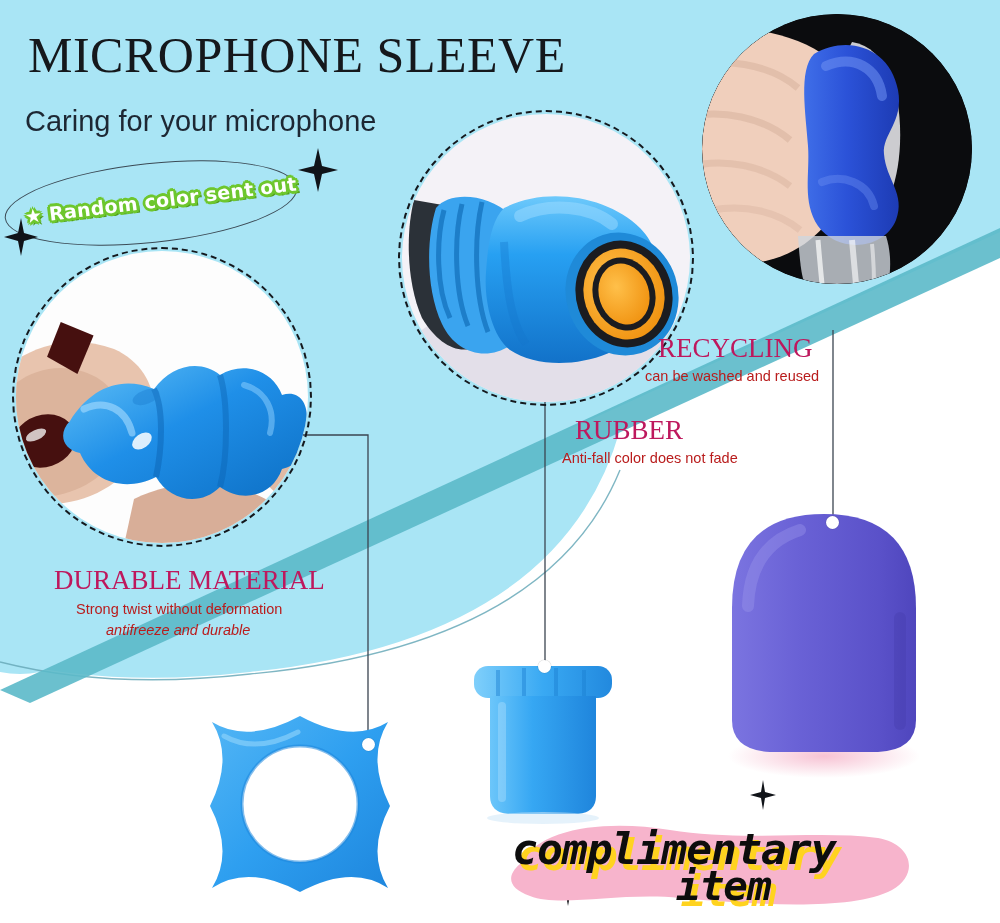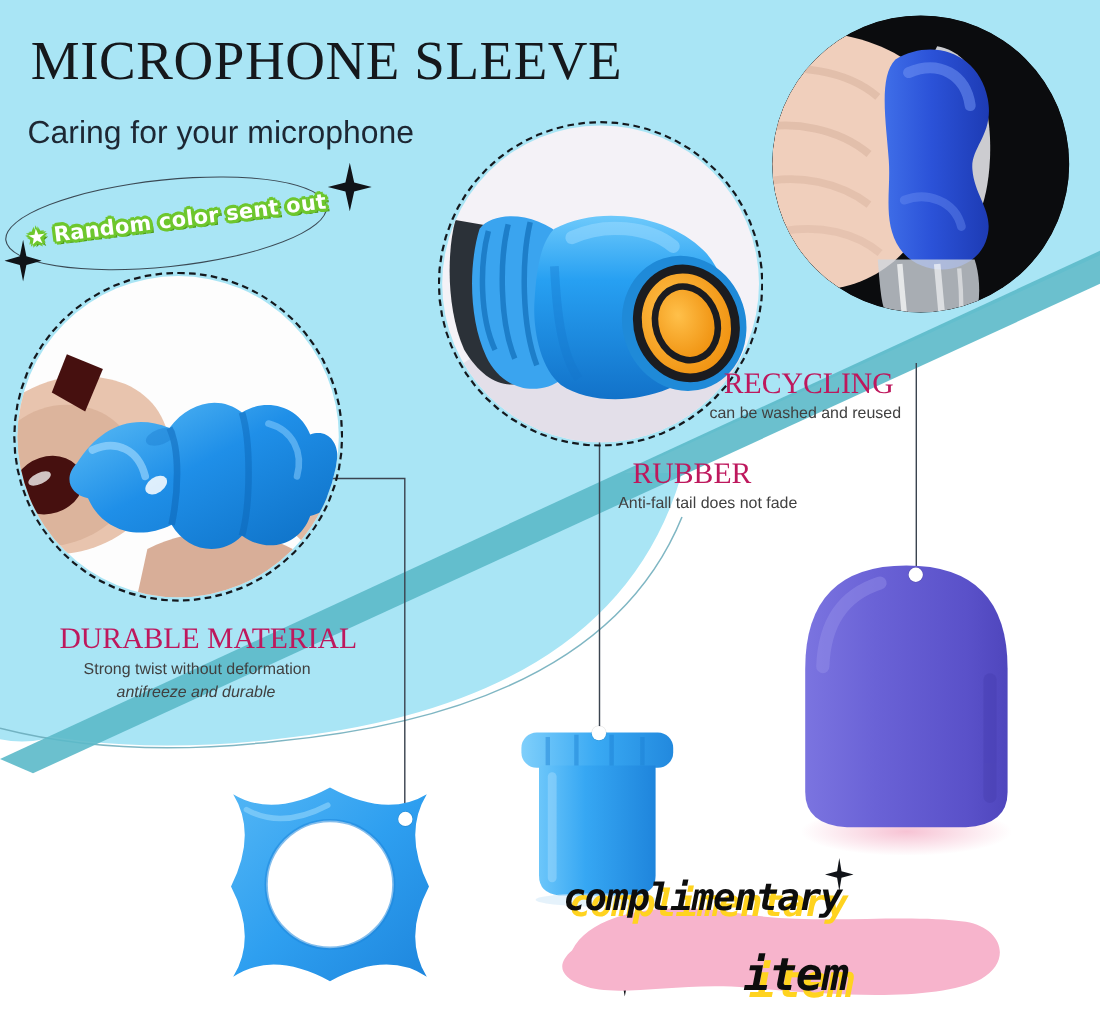--- a/index.html
+++ b/index.html
@@ -26,32 +26,32 @@
               text-shadow:
                  -2px 0 #6ec72e, 2px 0 #6ec72e, 0 -2px #6ec72e, 0 2px #6ec72e,
                  -2px -2px #6ec72e, 2px -2px #6ec72e, -2px 2px #6ec72e, 2px 2px #6ec72e,
                  -3px 0 #6ec72e, 3px 0 #6ec72e, 0 -3px #6ec72e, 0 3px #6ec72e,
                  3px 3px 0 #4e9b1c;}
 
   
   .feat-h{position:absolute;font-family:"Liberation Serif",serif;font-size:27px;
           color:#be185d;white-space:nowrap;}
   .feat-s{position:absolute;font-family:"Liberation Sans",sans-serif;font-size:14.5px;
-          color:#404040;white-space:nowrap;}
+          color:#b91c1c;white-space:nowrap;}
 
   
   .circ{position:absolute;border-radius:50%;overflow:hidden;}
   .circ.dashed{border:2.2px dashed #14181d;}
   .dot{position:absolute;width:13px;height:13px;border-radius:50%;background:#fff;
        box-shadow:0 0 0 .5px rgba(0,0,0,.12);}
 
   
   .wa{position:absolute;font-family:"DejaVu Sans Mono",monospace;font-weight:bold;
       font-style:italic;color:#0d0d0d;white-space:nowrap;letter-spacing:-1px;}
-  .wa-1{left:512px;top:796px;font-size:34px;text-shadow:5px 6px 0 #ffd31f;}
+  .wa-1{left:512px;top:824px;font-size:43px;text-shadow:5px 6px 0 #ffd31f;}
   .wa-2{left:676px;top:862px;font-size:41px;text-shadow:5px 6px 0 #ffd31f;}
 
   .spark{position:absolute;}
 </style>
 </head>
 <body>
 
 <div id="stage">
 
   <div class="bg-white"></div>
@@ -229,21 +229,21 @@
         <path d="M150,226 C152,248 154,270 154,270" fill="none" stroke="#ffffff" stroke-width="6" opacity=".6"></path>
         <path d="M170,230 C172,250 172,270 172,270" fill="none" stroke="#ffffff" stroke-width="4" opacity=".5"></path>
       </g>
     </svg>
   </div>
 
   <div class="feat-h" style="left:658px;top:333px;">RECYCLING</div>
   <div class="feat-s" style="left:645px;top:368px;">can be washed and reused</div>
 
   <div class="feat-h" style="left:575px;top:415px;">RUBBER</div>
-  <div class="feat-s" style="left:562px;top:450px;">Anti-fall tail does not fade</div>
+  <div class="feat-s" style="left:562px;top:450px;">Anti-fall color does not fade</div>
 
   <div class="feat-h" style="left:54px;top:565px;">DURABLE MATERIAL</div>
   <div class="feat-s" style="left:76px;top:601px;">Strong twist without deformation</div>
   <div class="feat-s" style="left:106px;top:622px;font-style:italic;">antifreeze and durable</div>
 
   <svg style="position:absolute;left:190px;top:700px;" width="220" height="210">
     <defs>
       <linearGradient id="ring" x1="0" y1="0" x2="1" y2="1">
         <stop offset="0" stop-color="#53b6f5"></stop>
           <stop offset=".5" stop-color="#2e9ff0"></stop>

